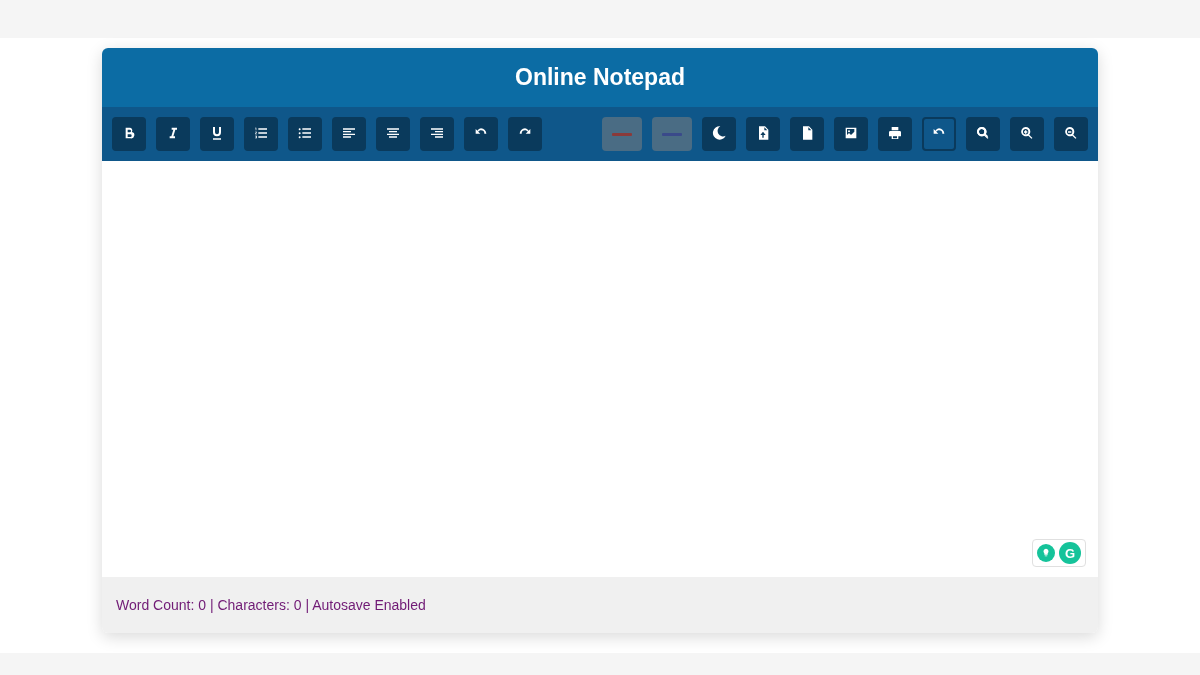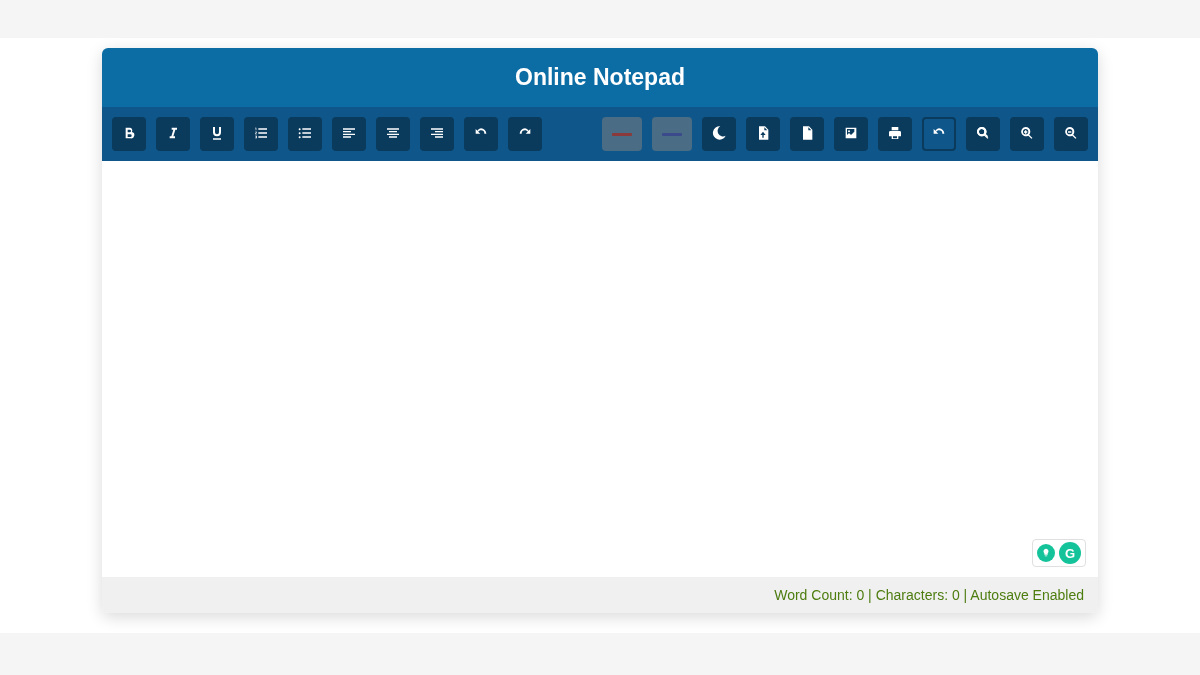--- a/index.html
+++ b/index.html
@@ -114,24 +114,23 @@
     width: 22px; height: 22px;
     border-radius: 50%;
     background: #15c39a;
     color: #fff;
     display: flex; align-items: center; justify-content: center;
     font-weight: 700;
     font-size: 13px;
   }
   .status-bar {
     background: #f0f0f0;
-    color: #4d7c0f;
+    color: #701a75;
     font-size: 14px;
-    text-align: right;
-    padding: 10px 14px;
+    padding: 20px 14px;
   }
   .status-bar span { white-space: pre; }
   .page-bottom-gap {
     height: 60px;
     background: #f5f5f5;
   }
 </style>
 </head>
 <body>
 

